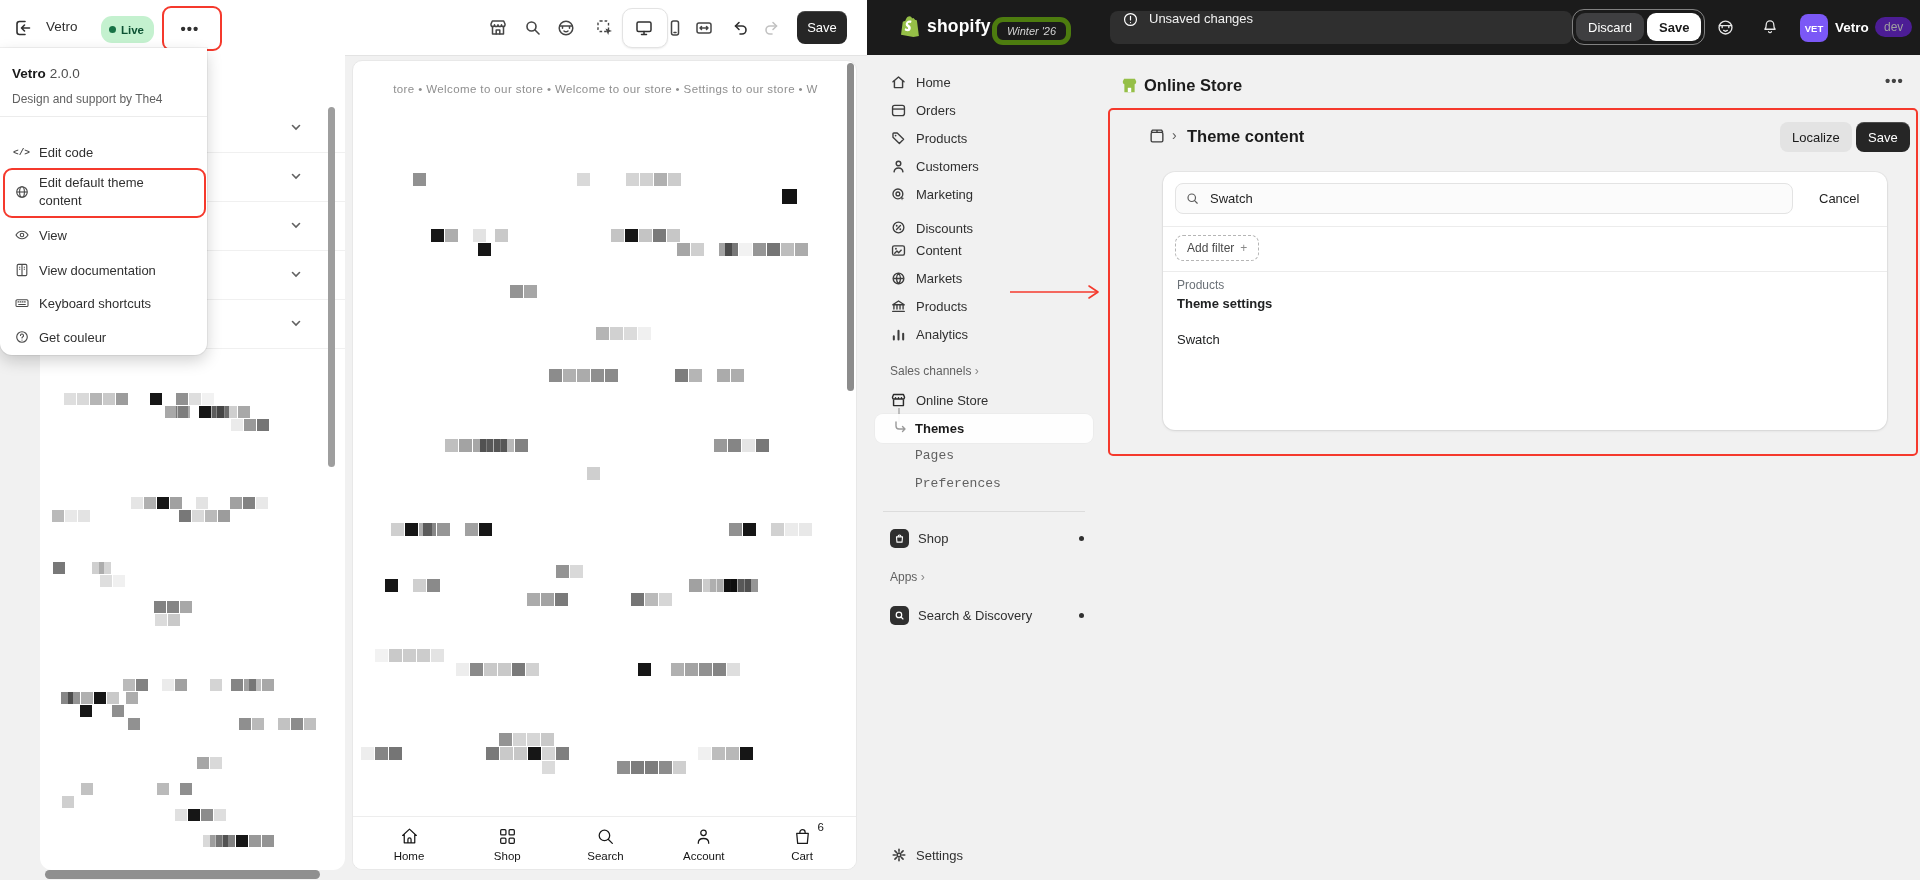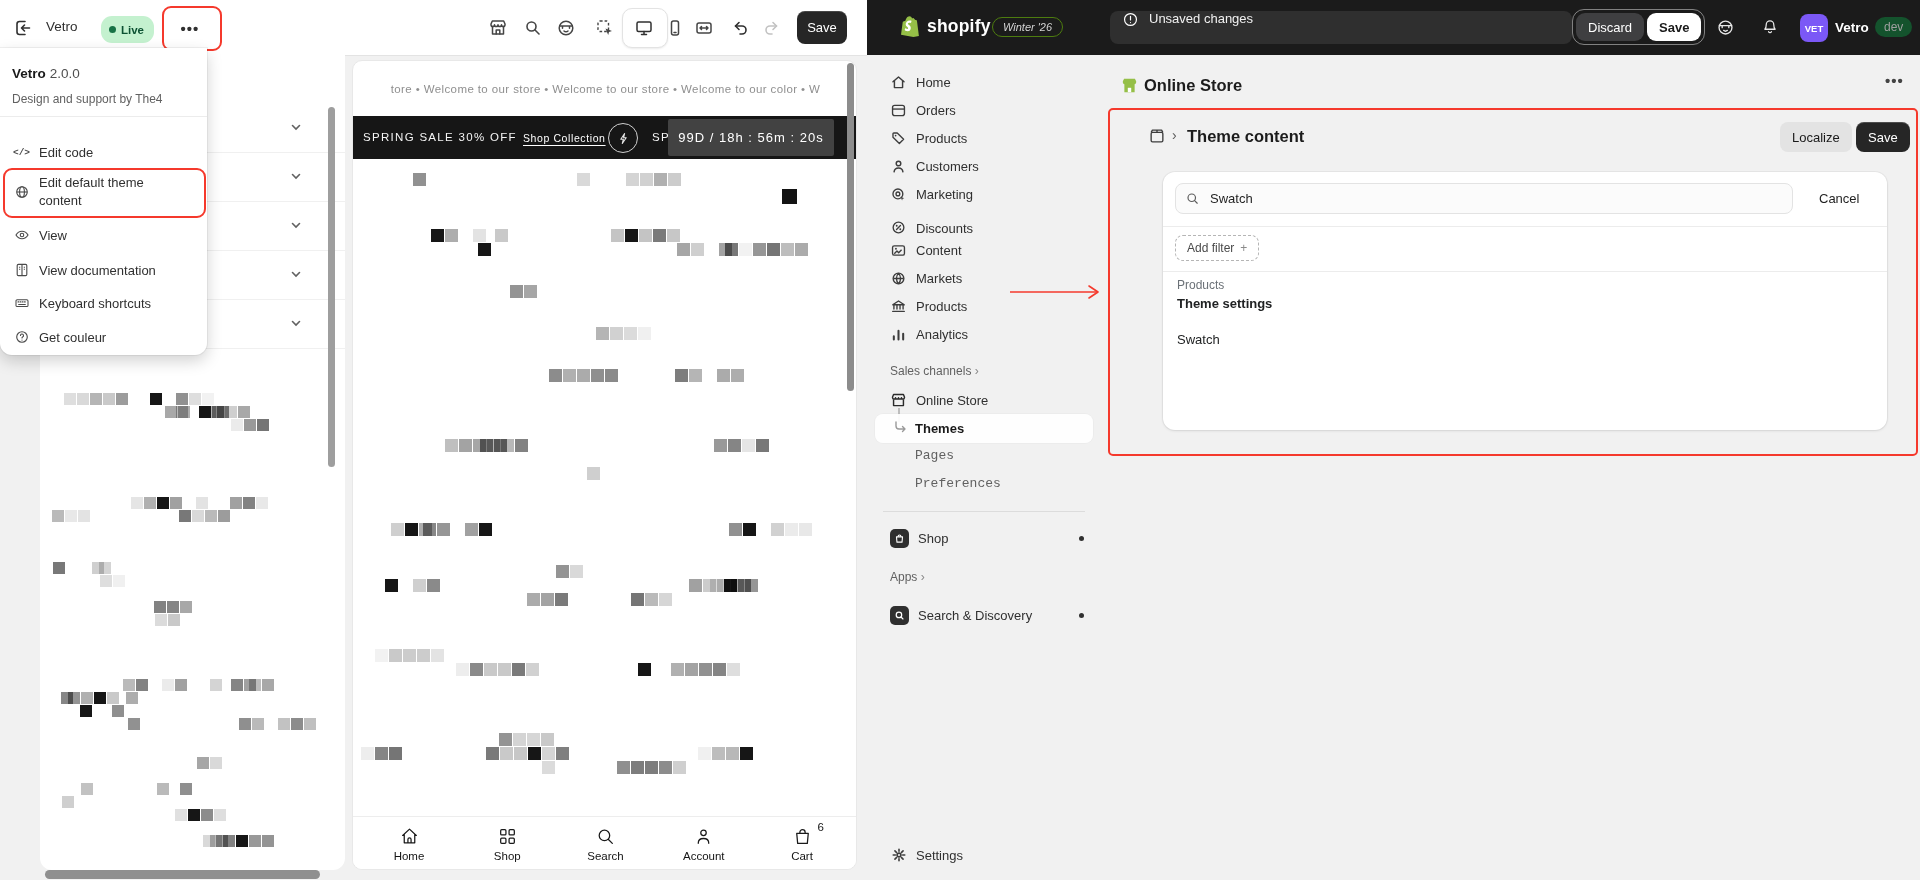--- a/index.html
+++ b/index.html
@@ -49,29 +49,29 @@
   .bottomnav{position:absolute;left:0;top:755px;width:505px;height:55px;background:#fff;border-top:1px solid #ededed;display:flex;justify-content:space-between;padding:0 26px;box-sizing:border-box;}
   .bn-item{display:flex;flex-direction:column;align-items:center;justify-content:center;gap:3px;cursor:pointer;position:relative;width:60px;}
   .bn-item span{font-size:11.5px;color:#141414;}
   .bn-badge{position:absolute;top:4px;right:8px;font-size:10px;color:#141414;}
   .blackblock{position:absolute;background:#131313;}
 
   
   .admin{position:absolute;left:867px;top:0;width:1053px;height:880px;background:#f1f1f1;}
   .a-topbar{position:absolute;left:0;top:0;width:1053px;height:55px;background:#1b1b1b;}
   .brand{position:absolute;left:60px;top:16px;font-size:17.5px;font-weight:800;color:#fff;letter-spacing:.2px;}
-  .release-pill{position:absolute;left:125px;top:17px;padding:3px 10px;border:1px solid #4d7c0f;border-radius:11px;font-size:11px;font-style:italic;color:#d4d4d4;}
+  .release-pill{position:absolute;left:125px;top:17px;padding:3px 10px;border:5px solid #4d7c0f;border-radius:11px;font-size:11px;font-style:italic;color:#d4d4d4;}
   .statusbar{position:absolute;left:243px;top:11px;width:462px;height:33px;background:#2f2f2f;border-radius:8px;display:flex;align-items:flex-start;gap:10px;padding-left:12px;box-sizing:border-box;cursor:pointer;}
   .statusbar span{font-size:13px;color:#f1f1f1;}
   .hdr-btns{position:absolute;left:705px;top:9px;display:flex;gap:3px;border:1px solid rgba(255,255,255,.45);border-radius:12px;padding:3px;}
   .btn-discard{height:28px;padding:0 12px;background:#3f3f41;color:#fff;border:none;border-radius:9px;font-size:13px;cursor:pointer;}
   .btn-save-w{height:28px;padding:0 12px;background:#fff;color:#1a1a1a;border:none;border-radius:9px;font-size:13px;font-weight:600;cursor:pointer;}
   .avatar{position:absolute;left:933px;top:14px;width:28px;height:28px;background:#7b58f6;border-radius:8px;display:flex;align-items:center;justify-content:center;font-size:9.5px;font-weight:700;color:#fff;cursor:pointer;}
   .store-name{position:absolute;left:968px;top:20px;font-size:13.5px;font-weight:600;color:#fff;}
-  .env-pill{position:absolute;left:1008px;top:17px;padding:3px 9px;background:#14532d;border-radius:10px;font-size:12px;color:#9f9f9f;}
+  .env-pill{position:absolute;left:1008px;top:17px;padding:3px 9px;background:#4c1d95;border-radius:10px;font-size:12px;color:#9f9f9f;}
 
   
   .nav-row{position:absolute;left:12px;width:208px;height:28px;display:flex;align-items:center;gap:9px;padding-left:11px;box-sizing:border-box;border-radius:8px;cursor:pointer;font-size:13px;color:#303030;}
   .nav-ic{width:17px;color:#3d3d3d;flex:0 0 17px;}
   .side-label{position:absolute;left:23px;font-size:12px;color:#616161;cursor:pointer;}
   .sub-link{position:absolute;left:48px;font-size:13px;color:#616161;cursor:pointer;font-family:Liberation Mono, monospace;}
   .themes-row{position:absolute;left:8px;top:414px;width:218px;height:29px;background:rgba(255,255,255,.92);border-radius:8px;cursor:pointer;box-shadow:0 0 0 1px rgba(0,0,0,.02);}
   .themes-row b{position:absolute;left:40px;top:7px;font-size:13px;font-weight:650;color:#1a1a1a;}
   .side-div{position:absolute;left:16px;top:511px;width:202px;height:1px;background:#dcdcdc;}
   .darksq{width:19px;height:19px;background:#2f2f2f;border-radius:5px;display:flex;align-items:center;justify-content:center;flex:0 0 19px;}
@@ -303,32 +303,21 @@
           <div style="position: absolute; left: 173px; top: 460px; width: 12px; height: 12px; background: rgba(0, 0, 0, 0.49);"></div>
           <div style="position: absolute; left: 186px; top: 460px; width: 12px; height: 12px; background: rgb(22, 22, 22);"></div>
           <div style="position: absolute; left: 199px; top: 460px; width: 12px; height: 12px; background: rgba(0, 0, 0, 0.4);"></div>
           <div style="position: absolute; left: 212px; top: 460px; width: 12px; height: 12px; background: rgba(0, 0, 0, 0.42);"></div>
         </div>
       <div class="vscroll" style="left:288px;top:52px;width:7px;height:360px;"></div>
     </div>
     <div class="hscroll"></div>
 
     <div class="e-preview">
-      <div class="ticker">tore    •    Welcome to our store    •    Welcome to our store    •    Welcome to our color    •    W</div>
-      <div class="saleband">
-        <span class="sale-text">SPRING SALE 30% OFF</span>
-        <span class="sale-link">Shop Collection</span>
-        <span class="bolt-circ">
-          <svg width="13" height="13" viewBox="0 0 13 13">
-              <path d="M7.6 1.5L3.8 7.2h2.6L5.3 11.5l3.9-5.7H6.6z" fill="none" stroke="#e6e6e6" stroke-width="1.1" stroke-linejoin="round"></path>
-            </svg>
-        </span>
-        <span class="sale-partial">SP</span>
-        <div class="countdown">99D / 18h : 56m : 20s</div>
-      </div>
+      <div class="ticker">tore    •    Welcome to our store    •    Welcome to our store    •    Settings to our store    •    W</div>
       <div class="blackblock" style="left:429px;top:128px;width:15px;height:15px;"></div>
       <div id="preview-blur" class="abs" style="left:6px;top:112px;width:480px;height:636px;">
           <div style="position: absolute; left: 267px; top: 0px; width: 13px; height: 13px; background: rgba(0, 0, 0, 0.17);"></div>
           <div style="position: absolute; left: 281px; top: 0px; width: 13px; height: 13px; background: rgba(0, 0, 0, 0.18);"></div>
           <div style="position: absolute; left: 295px; top: 0px; width: 13px; height: 13px; background: rgba(0, 0, 0, 0.31);"></div>
           <div style="position: absolute; left: 309px; top: 0px; width: 13px; height: 13px; background: rgba(0, 0, 0, 0.2);"></div>
           <div style="position: absolute; left: 218px; top: 0px; width: 13px; height: 13px; background: rgba(0, 0, 0, 0.15);"></div>
           <div style="position: absolute; left: 54px; top: 0px; width: 13px; height: 13px; background: rgba(0, 0, 0, 0.43);"></div>
           <div style="position: absolute; left: 252px; top: 56px; width: 13px; height: 13px; background: rgba(0, 0, 0, 0.23);"></div>
           <div style="position: absolute; left: 266px; top: 56px; width: 13px; height: 13px; background: rgb(22, 22, 22);"></div>

